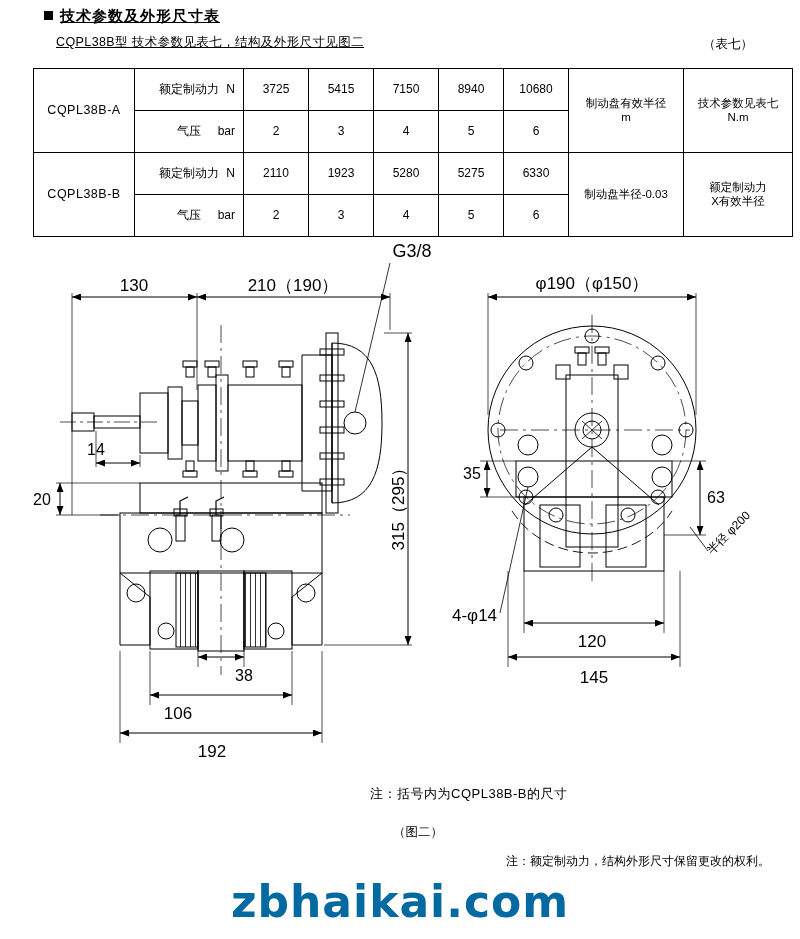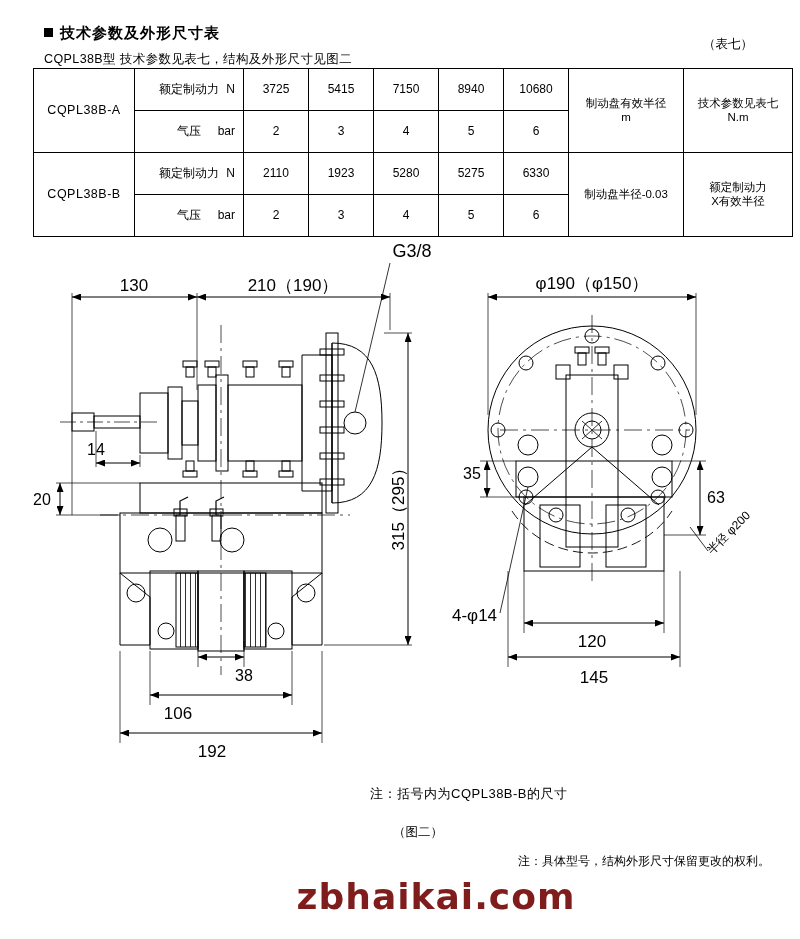--- a/index.html
+++ b/index.html
@@ -5,24 +5,24 @@
   html,body{margin:0;padding:0;}
   body{
     width:800px;height:939px;
     background:#ffffff;
     font-family:"Liberation Sans","DejaVu Sans",sans-serif;
     color:#000;
     position:relative;
     overflow:hidden;
   }
   
-  .hdr{position:absolute;left:44px;top:24px;}
+  .hdr{position:absolute;left:44px;top:7px;text-decoration:underline;}
   .hdr-title{font-size:15px;font-weight:bold;letter-spacing:1px;}
   .hdr-square{display:inline-block;width:9px;height:9px;background:#000;margin-right:7px;vertical-align:1px;}
-  .hdr-sub{font-size:12.5px;margin-top:8px;margin-left:0;letter-spacing:.4px;}
+  .hdr-sub{font-size:12.5px;margin-top:8px;margin-left:12px;letter-spacing:.4px;}
   .tbl-no{position:absolute;right:47px;top:36px;font-size:12.5px;}
 
   
   table.spec{
     position:absolute;left:33px;top:68px;
     border-collapse:collapse;
     width:734px;
     font-size:12px;
     table-layout:fixed;
   }
@@ -42,22 +42,22 @@
 
   
   .canvas{position:absolute;left:0;top:215px;width:800px;height:640px;}
   .canvas svg{display:block;}
 
   
   .note1{position:absolute;left:370px;top:785px;font-size:13px;letter-spacing:.5px;}
   .note2{position:absolute;left:393px;top:824px;font-size:12.5px;}
   .note3{position:absolute;right:30px;top:853px;font-size:12px;}
   .wmark{position:absolute;left:50%;transform:translateX(-50%);top:876px;
-         font-size:36px;font-weight:bold;letter-spacing:1px;color:#7f1d1d;
-         font-family:"DejaVu Sans",sans-serif;margin-left:36px;}
+         font-size:44px;font-weight:bold;letter-spacing:1px;color:#0369a1;
+         font-family:"DejaVu Sans",sans-serif;}
 </style>
 </head>
 <body>
 
 <div class="hdr">
   <div class="hdr-title">
     <span class="hdr-square"></span><span>技术参数及外形尺寸表</span>
   </div>
   <div class="hdr-sub">CQPL38B型   技术参数见表七，结构及外形尺寸见图二</div>
 </div>
@@ -329,14 +329,14 @@
     <text x="592" y="432" text-anchor="middle" font-size="17">120</text>
     <text x="594" y="468" text-anchor="middle" font-size="17">145</text>
     <text x="452" y="406" text-anchor="start" font-size="17">4-φ14</text>
     <text x="712" y="340" font-size="12" transform="rotate(-45 712 340)">半径 φ200</text>
   </g>
 </svg>
 </div>
 
 <div class="note1">注：括号内为CQPL38B-B的尺寸</div>
 <div class="note2">（图二）</div>
-<div class="note3">注：具体型号，结构外形尺寸保留更改的权利。</div>
+<div class="note3">注：额定制动力，结构外形尺寸保留更改的权利。</div>
 <div class="wmark">zbhaikai.com</div>
 
 </body></html>

